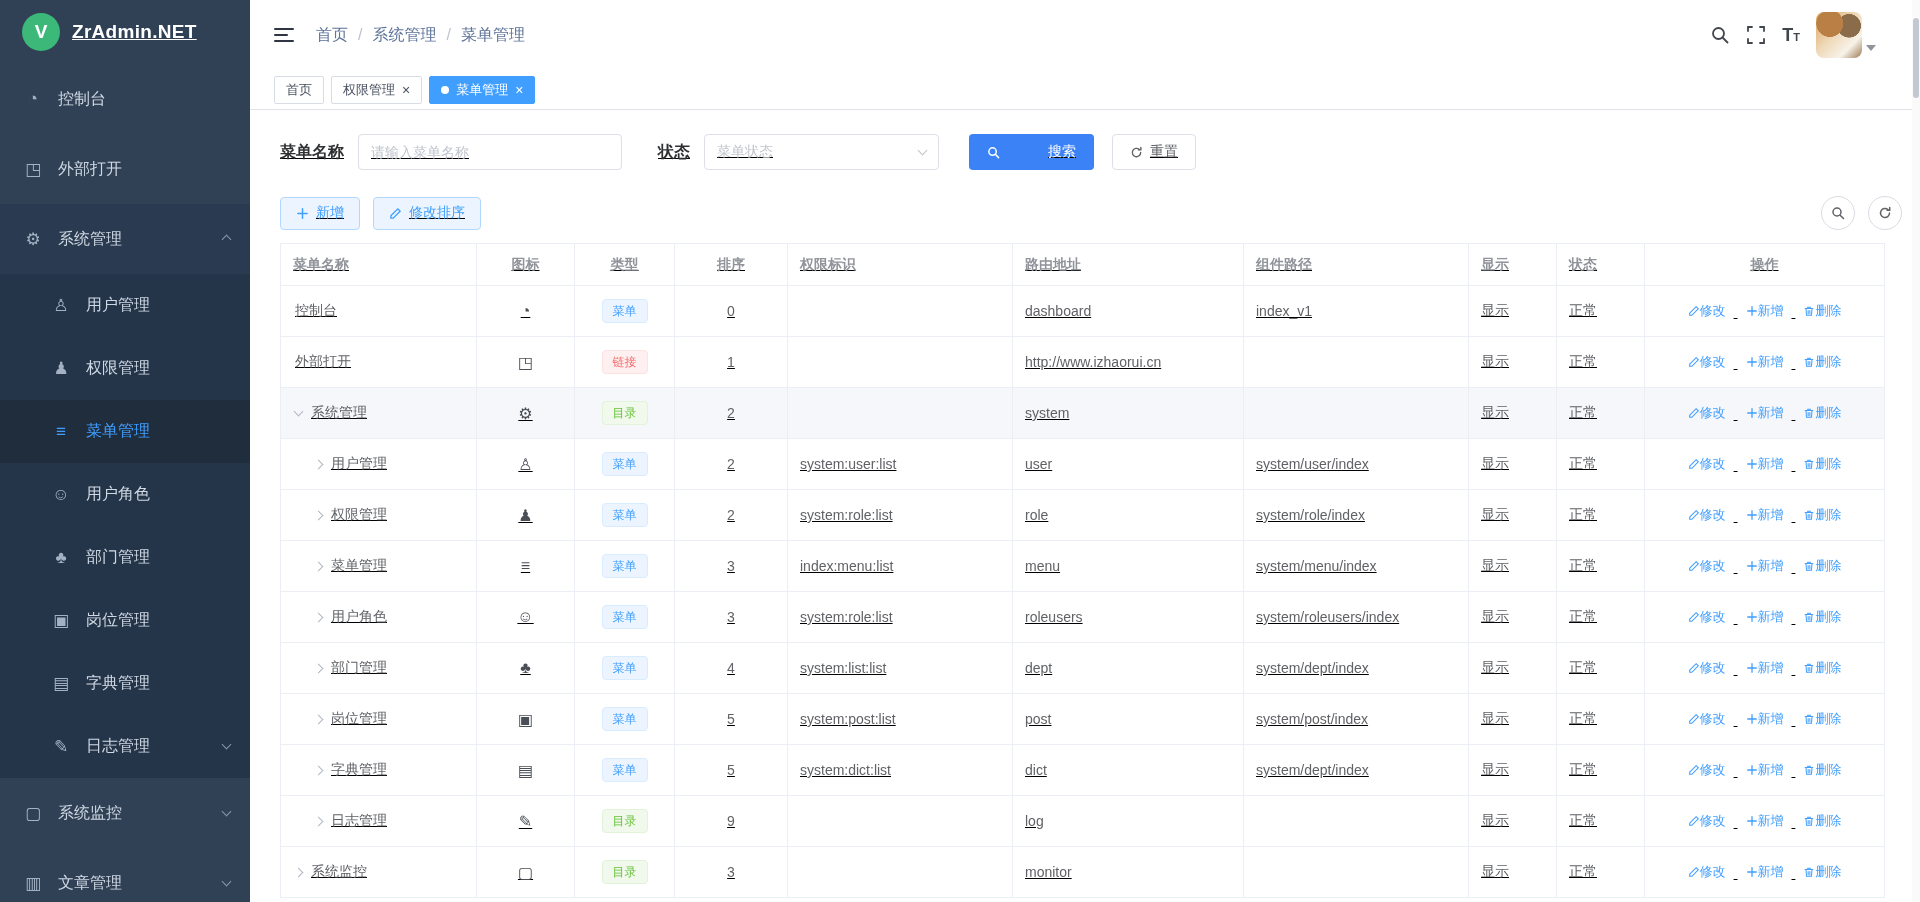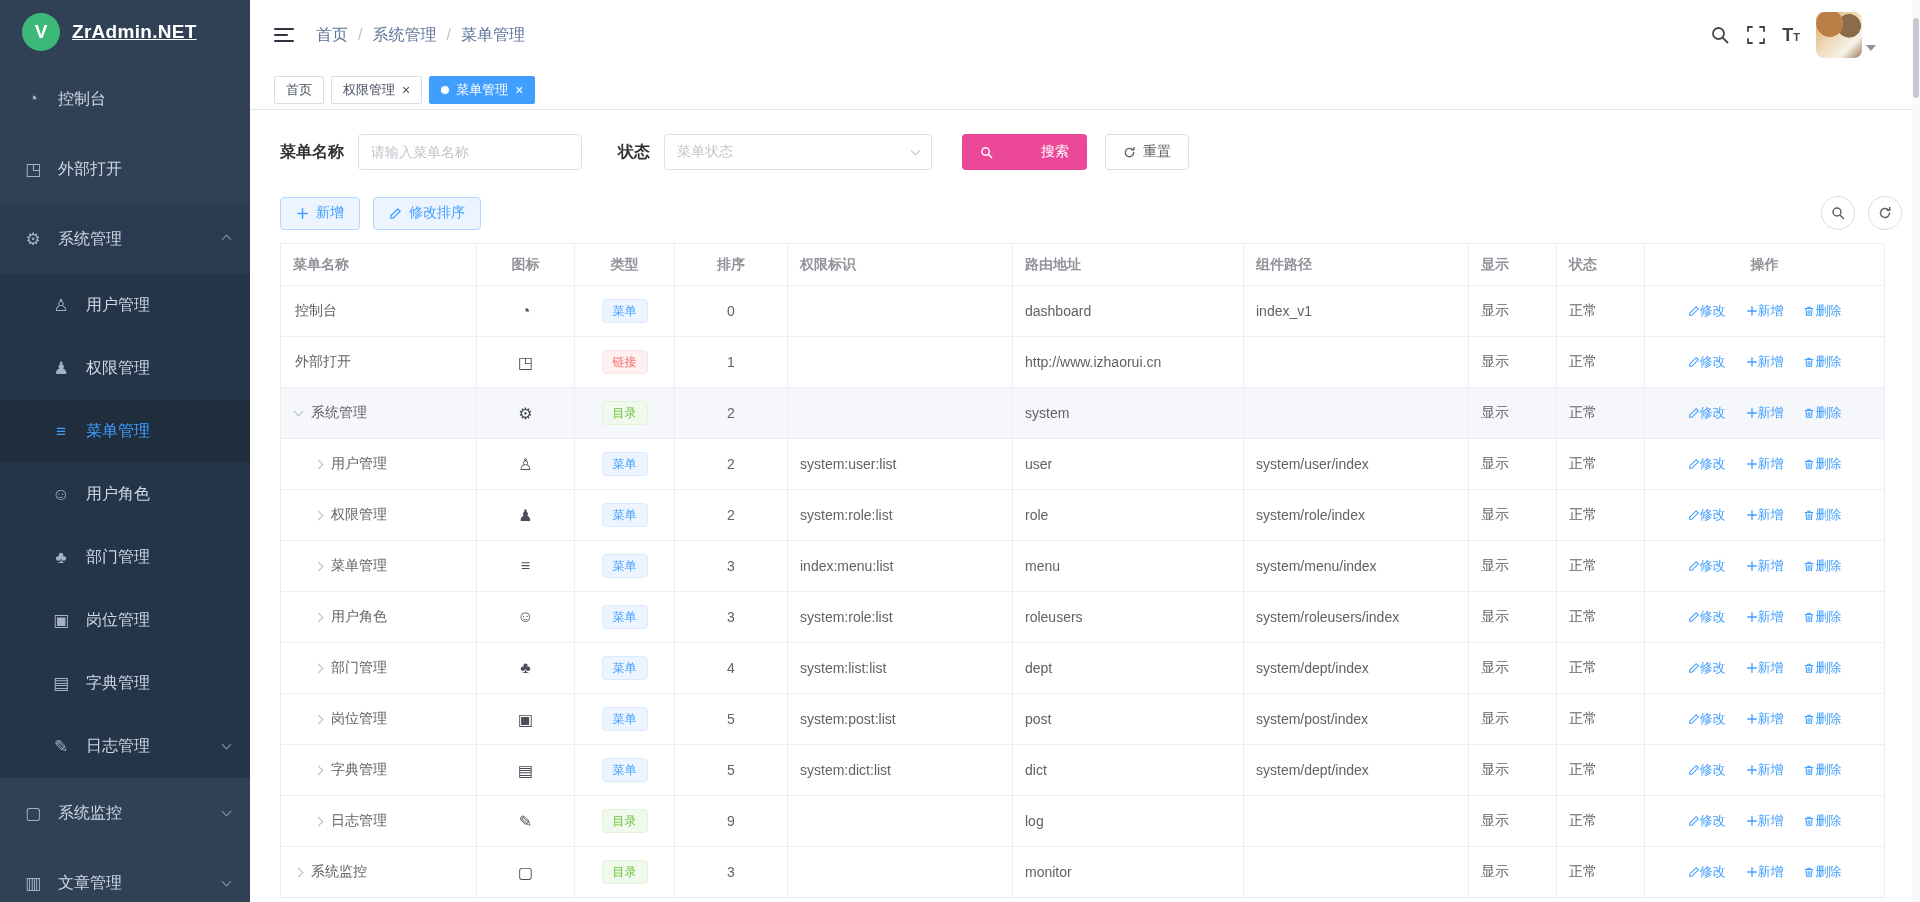--- a/index.html
+++ b/index.html
@@ -49,35 +49,35 @@
   .tabs-bar { height:40px; display:flex; align-items:center; padding:0 24px;
     border-bottom:1px solid #e0e4ea; background:#fff; }
   .tab { height:28px; display:flex; align-items:center; gap:7px; border:1px solid #d8dce5;
     padding:0 11px; font-size:13px; color:#495060; margin-right:7px; cursor:pointer;
     background:#fff; border-radius:2px; }
   .tab.active { background:#409eff; border-color:#409eff; color:#fff; }
   .tab .dot { width:8px; height:8px; border-radius:50%; background:#fff; }
   .tab-close { font-size:14px; line-height:1; cursor:pointer; }
 
   
-  .content { padding:20px 18px 0 30px; }
+  .content { padding:20px 18px 0 30px;text-decoration:underline; }
   .filter-row { display:flex; align-items:center; margin:4px 0 26px 0; }
   .f-label { font-weight:700; font-size:16px; color:#303133; margin-right:14px; }
-  .f-input { width:224px; height:36px; border:1px solid #dcdfe6; border-radius:4px; padding:0 12px;
+  .f-input { width:264px; height:36px; border:1px solid #dcdfe6; border-radius:4px; padding:0 12px;
     font-size:14px; color:#606266; outline:none; }
   .f-input::placeholder { color:#bfc4cc; }
   .f-label.second { margin-left:36px; }
-  .f-select { width:268px; height:36px; border:1px solid #dcdfe6; border-radius:4px; display:flex;
+  .f-select { width:235px; height:36px; border:1px solid #dcdfe6; border-radius:4px; display:flex;
     align-items:center; justify-content:space-between; padding:0 12px; color:#c0c4cc; font-size:14px;
     margin-right:30px; cursor:pointer; }
   .sel-chev { width:7px; height:7px; border-right:1.5px solid #c0c4cc; border-bottom:1.5px solid #c0c4cc;
     transform:rotate(45deg); margin-top:-3px; }
   .btn { height:36px; border-radius:4px; display:inline-flex; align-items:center; gap:7px;
     font-size:14px; padding:0 17px; cursor:pointer; border:1px solid transparent; }
-  .btn-search { background:#ec4899; color:#fff;gap:48px; }
+  .btn-search { background:#3b82f6; color:#fff;gap:48px; }
   .btn-reset { background:#fff; border-color:#dcdfe6; color:#606266; margin-left:18px; }
 
   .toolbar { display:flex; align-items:center; margin-bottom:13px; }
   .btn-plain { height:33px; background:#ecf5ff; border:1px solid #b3d8ff; color:#409eff;
     border-radius:4px; padding:0 15px; font-size:14px; display:inline-flex; align-items:center; gap:7px;
     cursor:pointer; }
   .btn-plain + .btn-plain { margin-left:13px; }
   .icon-circle { width:34px; height:34px; border-radius:50%; border:1px solid #d9dce3; color:#606266;
     display:flex; align-items:center; justify-content:center; cursor:pointer; background:#fff; }
   .icon-circle:first-of-type { margin-left:auto; }

